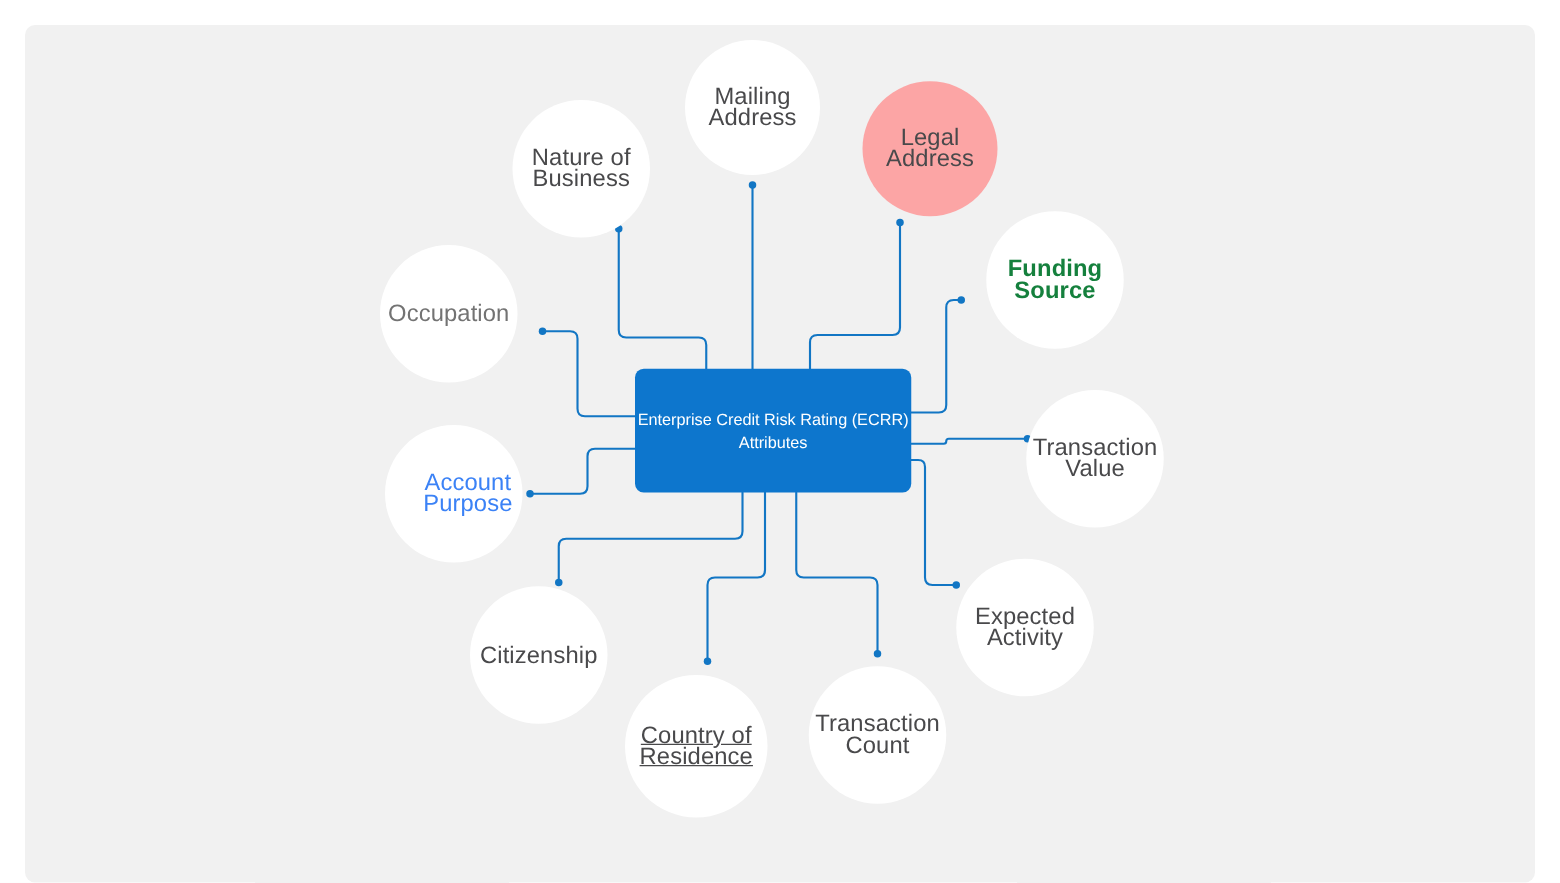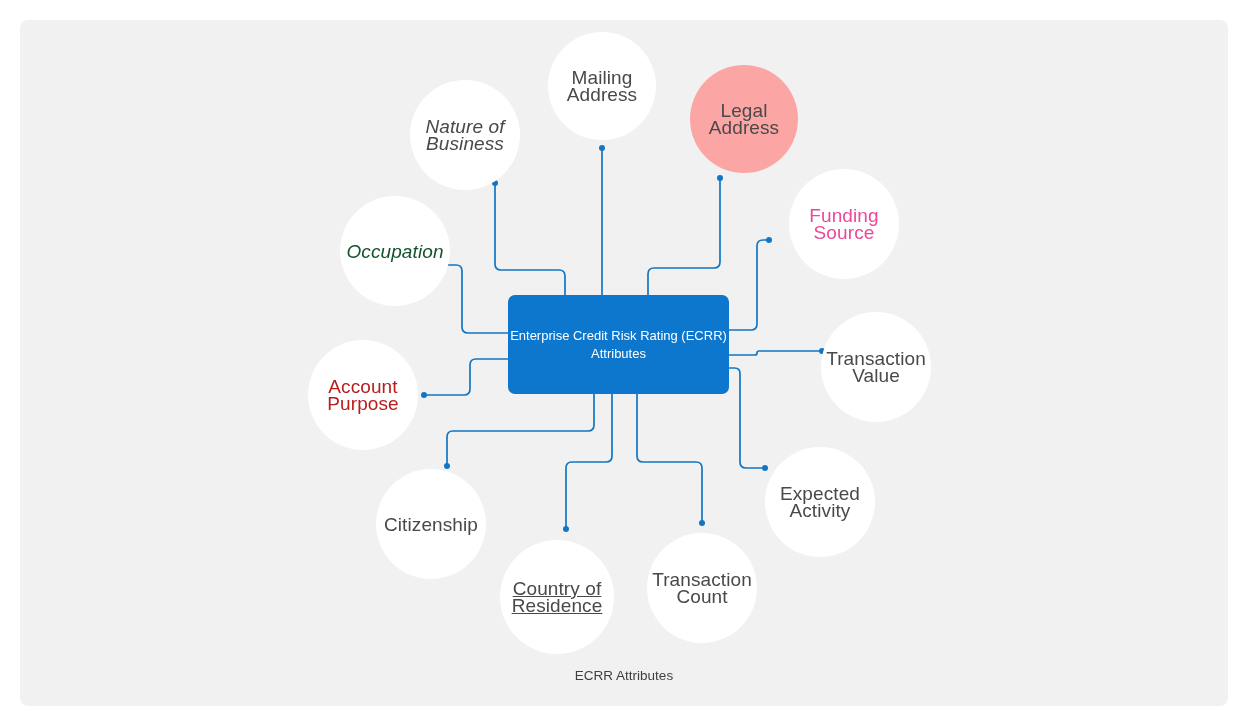--- a/index.html
+++ b/index.html
@@ -119,33 +119,33 @@
         <circle cx="434" cy="265" r="3"></circle>
       </g>
   </svg>
 
   <div id="center-node">
     <span class="center-label">Enterprise Credit Risk Rating (ECRR)
 Attributes</span>
   </div>
 
   <div id="nodes-layer">
-      <div class="node-circle" style="left: 410px; top: 80px; width: 110px; height: 110px; background: rgb(255, 255, 255); color: rgb(73, 73, 75); font-style: italic;">
+      <div class="node-circle" style="left: 410px; top: 80px; width: 110px; height: 110px; background: rgb(255, 255, 255); color: rgb(73, 73, 75);">
         <span class="node-label">Nature of
 Business</span>
       </div>
       <div class="node-circle" style="left: 548px; top: 32px; width: 108px; height: 108px; background: rgb(255, 255, 255); color: rgb(73, 73, 75);">
         <span class="node-label">Mailing
 Address</span>
       </div>
       <div class="node-circle" style="left: 690px; top: 65px; width: 108px; height: 108px; background: #fca5a5; color: rgb(73, 73, 75);">
         <span class="node-label">Legal
 Address</span>
       </div>
-      <div class="node-circle" style="left: 789px; top: 169px; width: 110px; height: 110px; background: rgb(255, 255, 255); color: #ec4899;">
+      <div class="node-circle" style="left: 789px; top: 169px; width: 110px; height: 110px; background: rgb(255, 255, 255); color: #15803d; font-weight: bold;">
         <span class="node-label">Funding
 Source</span>
       </div>
       <div class="node-circle" style="left: 821px; top: 312px; width: 110px; height: 110px; background: rgb(255, 255, 255); color: rgb(73, 73, 75);">
         <span class="node-label">Transaction
 Value</span>
       </div>
       <div class="node-circle" style="left: 765px; top: 447px; width: 110px; height: 110px; background: rgb(255, 255, 255); color: rgb(73, 73, 75);">
         <span class="node-label">Expected
 Activity</span>
@@ -154,24 +154,23 @@
         <span class="node-label">Transaction
 Count</span>
       </div>
       <div class="node-circle" style="left: 500px; top: 540px; width: 114px; height: 114px; background: rgb(255, 255, 255); color: rgb(73, 73, 75); text-decoration: underline;">
         <span class="node-label">Country of
 Residence</span>
       </div>
       <div class="node-circle" style="left: 376px; top: 469px; width: 110px; height: 110px; background: rgb(255, 255, 255); color: rgb(73, 73, 75); justify-content: flex-end;">
         <span class="node-label">Citizenship</span>
       </div>
-      <div class="node-circle" style="left: 308px; top: 340px; width: 110px; height: 110px; background: rgb(255, 255, 255); color: #b91c1c;">
+      <div class="node-circle" style="left: 308px; top: 340px; width: 110px; height: 110px; background: rgb(255, 255, 255); color: #3b82f6; justify-content: flex-end;">
         <span class="node-label">Account
 Purpose</span>
       </div>
-      <div class="node-circle" style="left: 340px; top: 196px; width: 110px; height: 110px; background: rgb(255, 255, 255); color: #14532d; font-style: italic;">
+      <div class="node-circle" style="left: 304px; top: 196px; width: 110px; height: 110px; background: rgb(255, 255, 255); color: #737373;">
         <span class="node-label">Occupation</span>
       </div>
     </div>
 
-  <div id="diagram-caption">ECRR Attributes</div>
 
 </div>
 
 </body></html>

